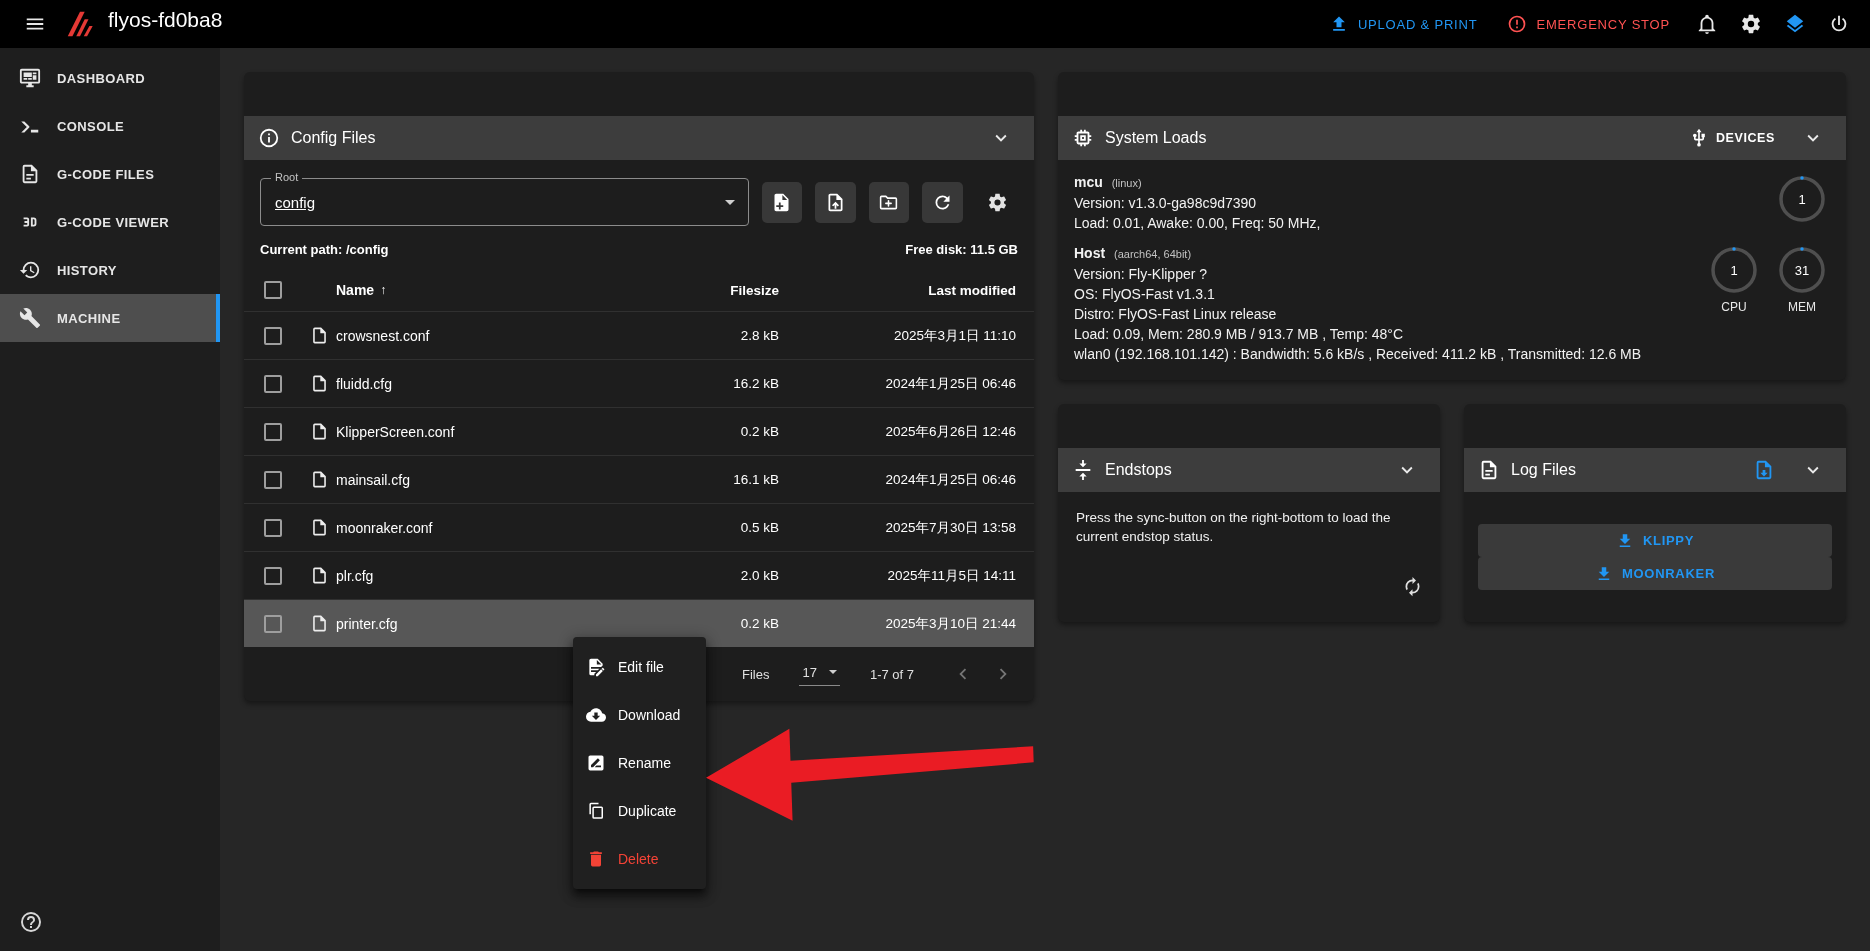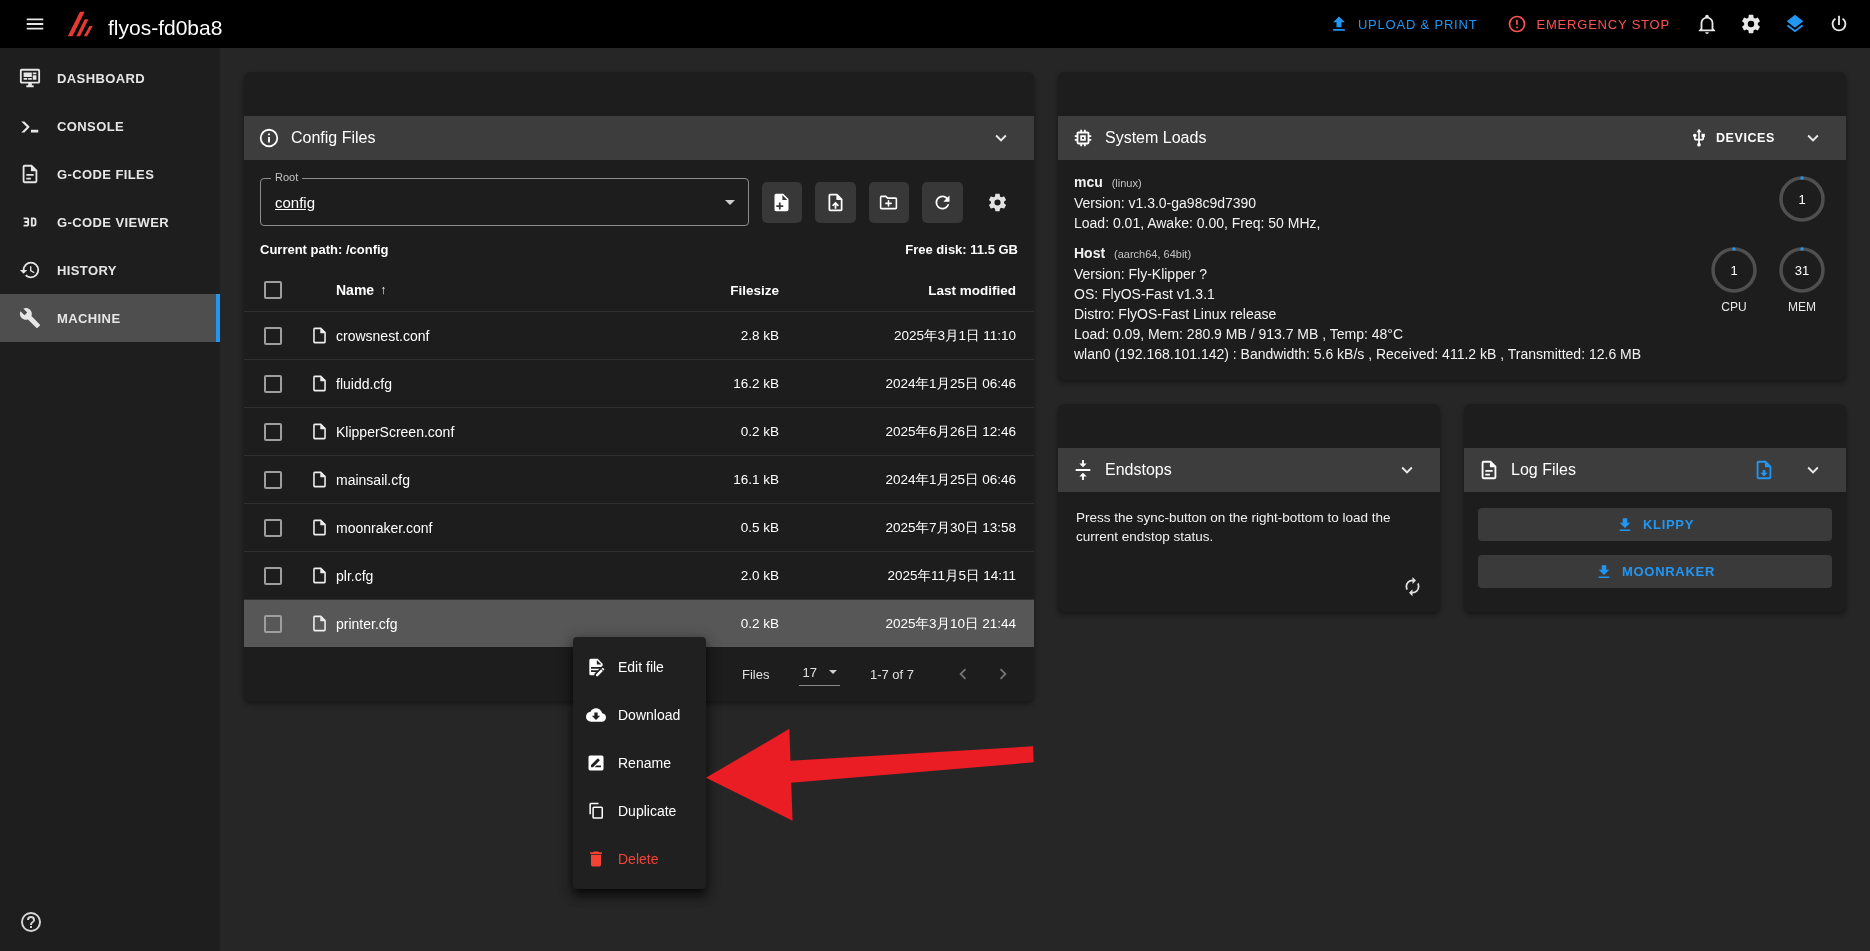--- a/index.html
+++ b/index.html
@@ -16,21 +16,21 @@
   
   .topbar {
     position:absolute; top:0; left:0; right:0; height:48px;
     background:#000; display:flex; align-items:center; padding:0 10px 0 14px; z-index:10;
   }
   .icon-btn {
     width:42px; height:42px; display:flex; align-items:center; justify-content:center;
     background:none; border:none; color:#e8e8e8; cursor:pointer;
   }
   .icon-btn svg { width:22px; height:22px; }
-  .brand { display:flex; align-items:flex-end; gap:12px; margin-left:8px; }
+  .brand { display:flex; align-items:flex-start; gap:12px; margin-left:8px; }
   .brand-logo { width:32px; height:32px; }
   .app-title { font-size:21px; font-weight:400; color:#fff; }
   .top-actions { margin-left:auto; display:flex; align-items:center; gap:2px; }
   .text-btn {
     display:flex; align-items:center; gap:9px; height:36px; padding:0 14px;
     background:none; border:none; cursor:pointer;
     font-size:13px; font-weight:400; letter-spacing:.8px;
   }
   .text-btn svg { width:20px; height:20px; }
   .upload-btn { color:#2196f3; }
@@ -159,21 +159,21 @@
 
   .es-body { position:relative; padding:16px 18px; min-height:120px; }
   .es-msg { font-size:13.5px; line-height:19px; color:#f0f0f0; max-width:320px; }
   .sync-btn {
     position:absolute; right:8px; bottom:6px; width:40px; height:40px;
     display:flex; align-items:center; justify-content:center;
     background:none; border:none; color:#e0e0e0; cursor:pointer;
   }
   .sync-btn svg { width:21px; height:21px; }
 
-  .lf-body { padding:16px 14px; display:flex; flex-direction:column; gap:14px; min-height:120px; }
+  .lf-body { padding:32px 14px; display:flex; flex-direction:column; min-height:120px; }
   .log-btn {
     height:33px; background:#3a3a3a; border:none; border-radius:4px; color:#2196f3;
     font-size:13px; font-weight:700; letter-spacing:.7px; cursor:pointer;
     display:flex; align-items:center; justify-content:center; gap:9px;
   }
   .log-btn svg { width:18px; height:18px; }
 
   
   .ctx {
     position:absolute; left:573px; top:637px; width:133px; background:#202020; border-radius:4px;

